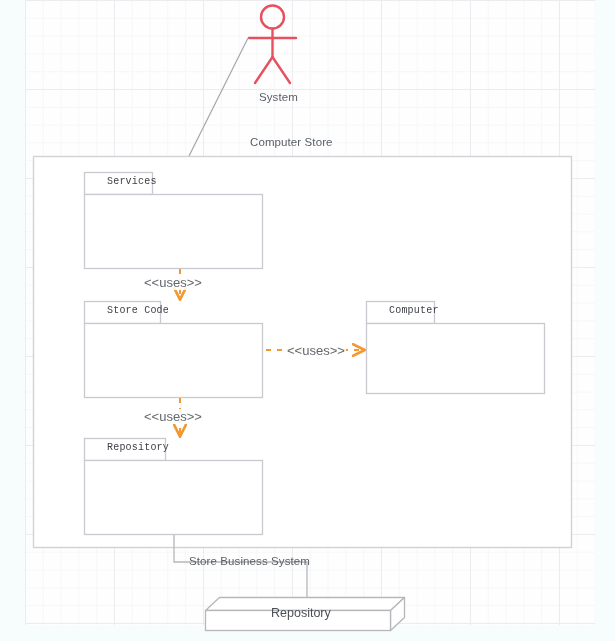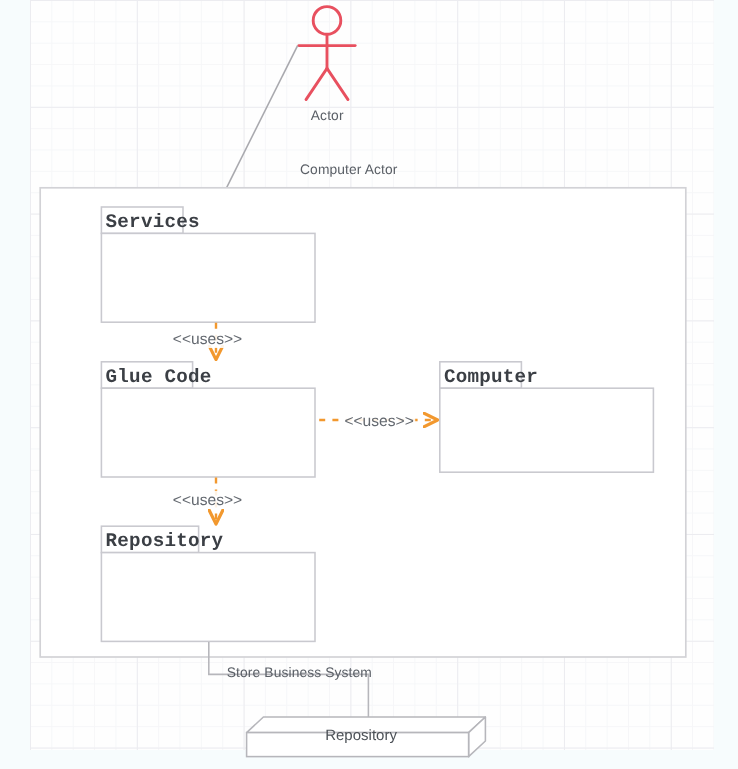--- a/index.html
+++ b/index.html
@@ -52,25 +52,26 @@
     position: absolute;
     font-family: "Liberation Sans", sans-serif;
     font-size: 11.5px;
     color: #5a5f66;
     white-space: nowrap;
     letter-spacing: .1px;
   }
   .pkg-title {
     position: absolute;
     font-family: "Liberation Mono", monospace;
-    font-size: 16px;
-    font-weight: bold;
+    font-size: 10px;
+    font-weight: normal;
     color: #3b3f45;
     white-space: nowrap;
     letter-spacing: .2px;
+    margin-left: 19px;
   }
   .uses-label {
     position: absolute;
     font-family: "Liberation Sans", sans-serif;
     font-size: 13px;
     color: #63686f;
     white-space: nowrap;
     background: rgba(255,255,255,.88);
     padding: 0 1px;
   }
@@ -136,27 +137,27 @@
 
     <path d="M 174 535 L 174 562 L 307 562 L 307 598" fill="none" stroke="#b6b6bb" stroke-width="1.3"></path>
 
     <g>
       <polygon points="205.5,610.5 219.5,597.5 404.5,597.5 390.5,610.5" fill="#ffffff" stroke="#b6b6bb" stroke-width="1.3" stroke-linejoin="round"></polygon>
       <polygon points="390.5,610.5 404.5,597.5 404.5,617.5 390.5,630.5" fill="#ffffff" stroke="#b6b6bb" stroke-width="1.3" stroke-linejoin="round"></polygon>
       <rect x="205.5" y="610.5" width="185" height="20" fill="#ffffff" stroke="#b6b6bb" stroke-width="1.3"></rect>
     </g>
   </svg>
 
-  <div class="diag-label" style="left:259px; top:91px;">Actor</div>
+  <div class="diag-label" style="left:259px; top:91px;">System</div>
 
-  <div class="diag-label" style="left:250px; top:136px;">Computer Actor</div>
+  <div class="diag-label" style="left:250px; top:136px;">Computer Store</div>
 
   <div class="pkg-title" style="left:88px; top:176px;">Services</div>
 
-  <div class="pkg-title" style="left:88px; top:305px;">Glue Code</div>
+  <div class="pkg-title" style="left:88px; top:305px;">Store Code</div>
 
   <div class="pkg-title" style="left:370px; top:305px;">Computer</div>
 
   <div class="pkg-title" style="left:88px; top:442px;">Repository</div>
 
   <div class="uses-label" style="left:143px; top:275px;">&lt;&lt;uses&gt;&gt;</div>
 
   <div class="uses-label" style="left:286px; top:343px;">&lt;&lt;uses&gt;&gt;</div>
 
   <div class="uses-label" style="left:143px; top:409px;">&lt;&lt;uses&gt;&gt;</div>

